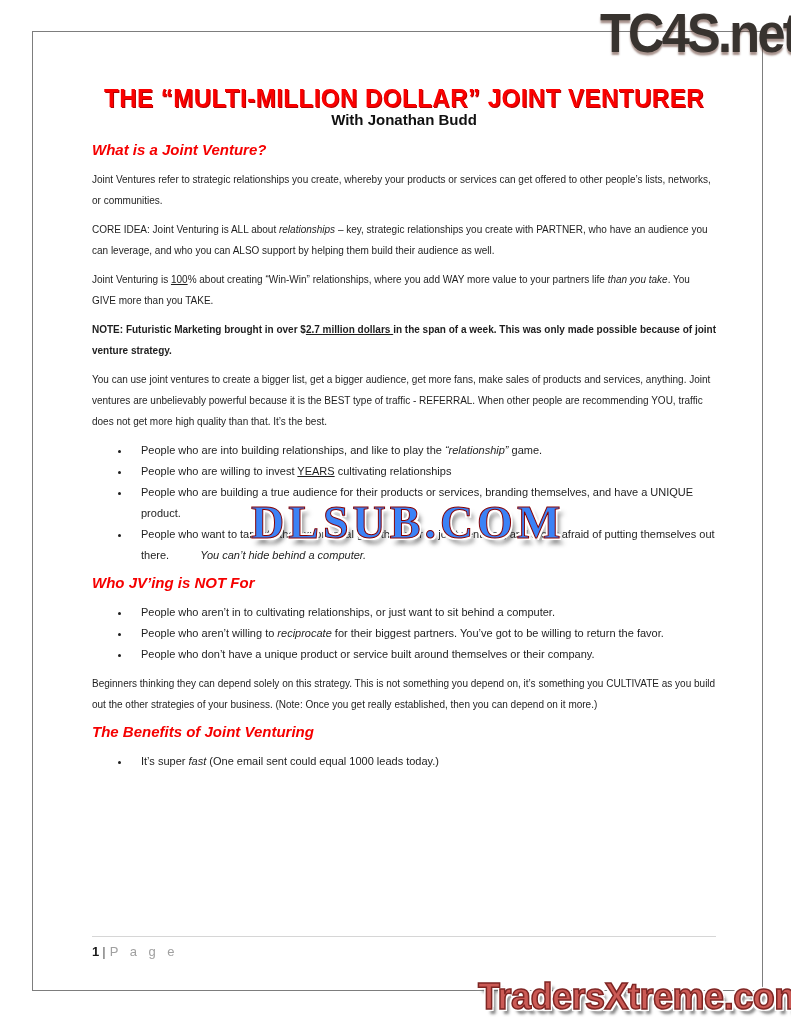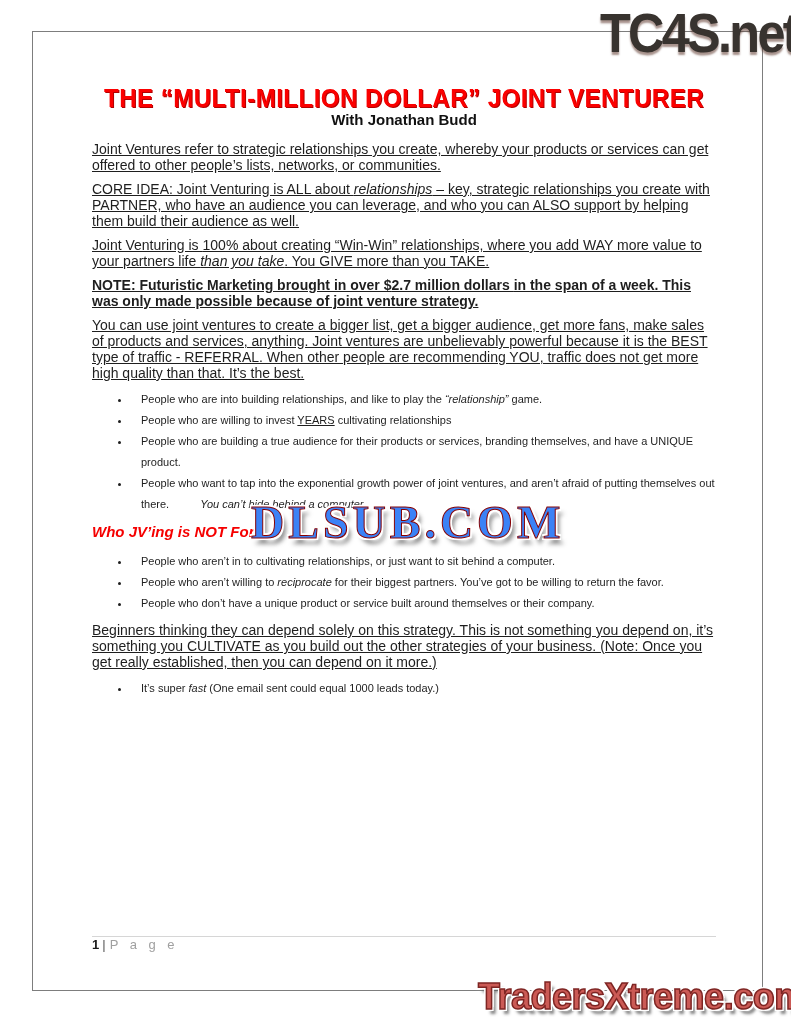--- a/index.html
+++ b/index.html
@@ -46,40 +46,40 @@
   .section-heading {
     color:#f50000;
     font-weight:bold;
     font-style:italic;
     font-size:15px;
     line-height:18px;
     margin:4px 0 10px 0;
   }
   .doc p {
     margin:0 0 8px 0;
-    font-size:14px;
-    line-height:16px;
-    text-decoration:underline;
+    font-size:10px;
+    line-height:21px;
   }
   .doc p.bold { font-weight:bold; }
   .doc ul {
     margin:2px 0 8px 0;
     padding-left:39px;
     list-style-type:disc;
   }
   .doc li {
     font-size:11px;
     line-height:21px;
     padding-left:10px;
   }
   .footer {
     position:absolute;
     left:92px; top:936px;
     width:624px;
     border-top:1px solid #d6d6d6;
+    padding-top:7px;
     font-size:13px;
     z-index:2;
   }
   .pg-num { font-weight:bold; color:#1a1a1a; }
   .pg-sep { color:#555555; margin:0 4px 0 3px; }
   .pg-label { color:#a0a0a0; letter-spacing:4px; }
   .wm { position:absolute; white-space:nowrap; z-index:5; }
   .wm-tc4s {
     left:600px; top:5px;
     font-weight:bold;
@@ -124,38 +124,40 @@
 
 <div class="page">
   <div class="page-border"></div>
 
   <div class="doc">
     <div class="title-block">
       <div class="doc-title">THE “MULTI-MILLION DOLLAR” JOINT VENTURER</div>
       <div class="doc-subtitle">With Jonathan Budd</div>
     </div>
     <div id="doc-content">
+        <div class="section-heading">What is a Joint Venture?</div>
         <p><span>Joint Ventures refer to strategic relationships you create, whereby your products or services can get offered to other people’s lists, networks, or communities.</span></p>
         <p><span>CORE IDEA: Joint Venturing is ALL about </span><span style="font-style: italic;">relationships</span><span> – key, strategic relationships you create with PARTNER, who have an audience you can leverage, and who you can ALSO support by helping them build their audience as well.</span></p>
         <p><span>Joint Venturing is </span><span style="text-decoration: underline;">100</span><span>% about creating “Win-Win” relationships, where you add WAY more value to your partners life </span><span style="font-style: italic;">than you take</span><span>. You GIVE more than you TAKE.</span></p>
         <p class="bold"><span>NOTE: Futuristic Marketing brought in over $</span><span style="text-decoration: underline;">2.7 million dollars </span><span>in the span of a week.  This was only made possible because of joint venture strategy.</span></p>
         <p><span>You can use joint ventures to create a bigger list, get a bigger audience, get more fans, make sales of products and services, anything. Joint ventures are unbelievably powerful because it is the BEST type of traffic - REFERRAL. When other people are recommending YOU, traffic does not get more high quality than that. It’s the best.</span></p>
         <ul>
           <li><span>People who are into building relationships, and like to play the </span><span style="font-style: italic;">“relationship”</span><span> game.</span></li>
           <li><span>People who are willing to invest </span><span style="text-decoration: underline;">YEARS</span><span> cultivating relationships</span></li>
           <li><span>People who are building a true audience for their products or services, branding themselves, and have a UNIQUE product.</span></li>
           <li><span>People who want to tap into the exponential growth power of joint ventures, and aren’t afraid of putting themselves out there.   </span><span style="font-style: italic; margin-left: 28px;">You can’t hide behind a computer.</span></li>
         </ul>
         <div class="section-heading">Who JV’ing is NOT For</div>
         <ul>
           <li><span>People who aren’t in to cultivating relationships, or just want to sit behind a computer.</span></li>
           <li><span>People who aren’t willing to </span><span style="font-style: italic;">reciprocate</span><span> for their biggest partners.  You’ve got to be willing to return the favor.</span></li>
           <li><span>People who don’t have a unique product or service built around themselves or their company.</span></li>
         </ul>
         <p><span>Beginners thinking they can depend solely on this strategy.  This is not something you depend on, it’s something you CULTIVATE as you build out the other strategies of your business. (Note: Once you get really established, then you can depend on it more.)</span></p>
+        <div class="section-heading">The Benefits of Joint Venturing</div>
         <ul>
           <li><span>It’s super </span><span style="font-style: italic;">fast</span><span>  (One email sent could equal 1000 leads today.)</span></li>
         </ul>
       </div>
   </div>
 
   <div class="footer">
     <span class="pg-num">1</span><span class="pg-sep">|</span><span class="pg-label">P a g e</span>
   </div>
 

